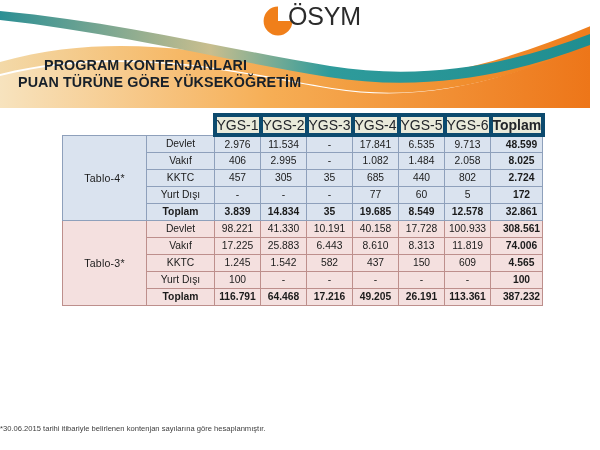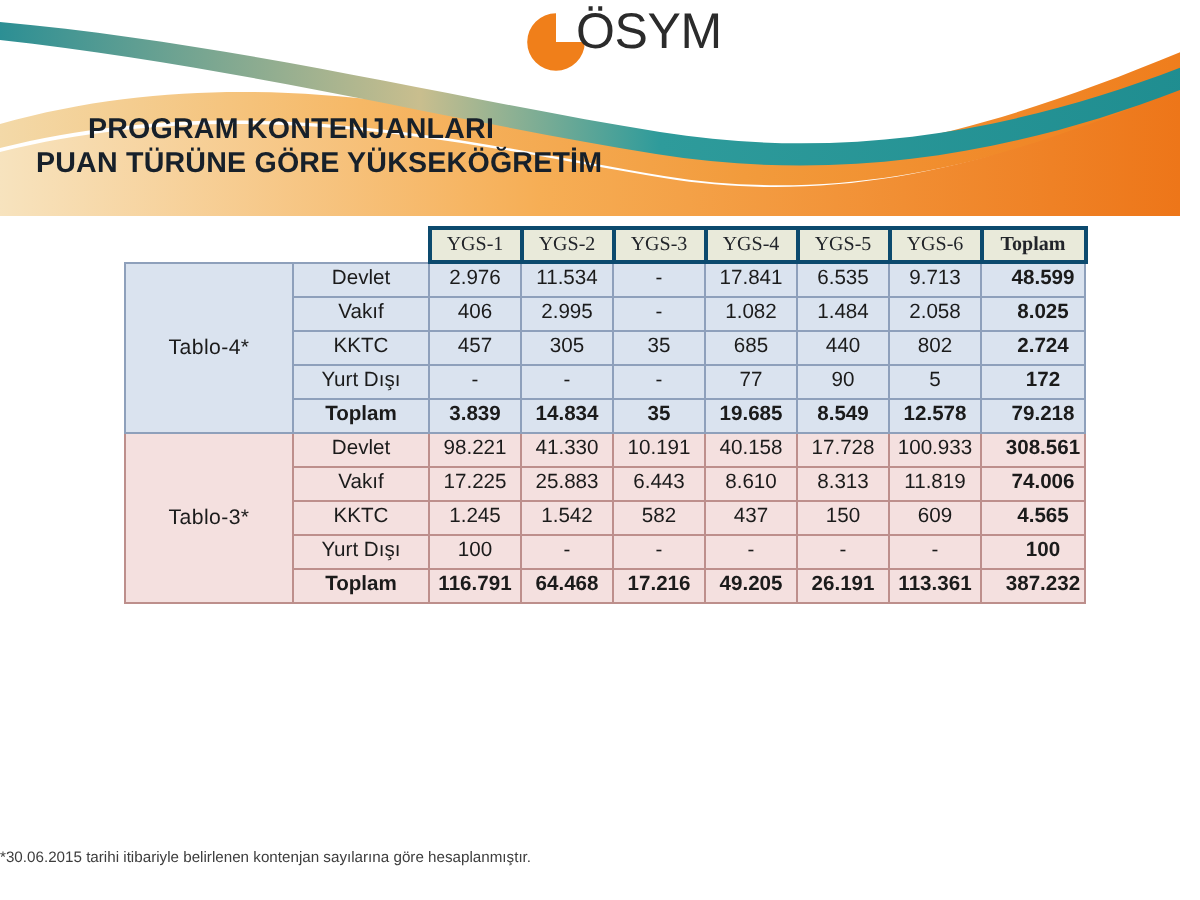--- a/index.html
+++ b/index.html
@@ -95,25 +95,24 @@
     box-sizing: border-box;
   }
 
   
   .hdr-blank {
     background: transparent;
     border: none;
   }
   .hdr-cell {
     background: #e9eada;
-    border: 2px solid #0c4a6e;
-    font-size: 10px;
+    border: 4px solid #0c4a6e;
+    font-size: 14px;
     color: #22252a;
     height: 19px;
-    font-family: Liberation Serif, serif;
   }
   .hdr-cell.total { font-weight: bold; }
 
   
   .blk-blue td {
     background: #dae3ef;
     border: 1px solid #8ea0bb;
   }
   
   .blk-pink td {
@@ -255,33 +254,33 @@
         <td class="num">440</td>
         <td class="num">802</td>
         <td class="num grand">2.724</td>
       </tr>
       <tr>
         <td class="row-label">Yurt Dışı</td>
         <td class="num dash">-</td>
         <td class="num dash">-</td>
         <td class="num dash">-</td>
         <td class="num">77</td>
-        <td class="num">90</td>
+        <td class="num">60</td>
         <td class="num">5</td>
         <td class="num grand">172</td>
       </tr>
       <tr class="sum-row">
         <td class="row-label">Toplam</td>
         <td class="num">3.839</td>
         <td class="num">14.834</td>
         <td class="num">35</td>
         <td class="num">19.685</td>
         <td class="num">8.549</td>
         <td class="num">12.578</td>
-        <td class="num grand">79.218</td>
+        <td class="num grand">32.861</td>
       </tr>
     </tbody>
 
     <tbody class="blk-pink">
       <tr>
         <td class="group-label" rowspan="5">Tablo-3*</td>
         <td class="row-label">Devlet</td>
         <td class="num">98.221</td>
         <td class="num">41.330</td>
         <td class="num">10.191</td>

